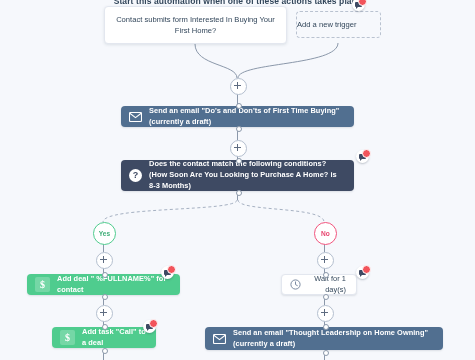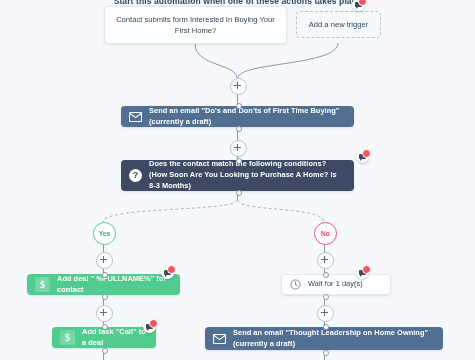--- a/index.html
+++ b/index.html
@@ -72,21 +72,21 @@
     line-height: 1.5;
   }
 
   
   .add-trigger {
     background: transparent;
     border: 1px dashed #b9c2d0;
     border-radius: 4px;
     display: flex;
     align-items: center;
-    justify-content: center;
+    justify-content: flex-start;
   }
   .add-trigger .label {
     font-size: 7.6px;
     color: #33475b;
   }
 
   
   .bar {
     display: flex;
     align-items: center;
@@ -346,21 +346,21 @@
   </div>
   <div class="badge" style="left:143px; top:320px;">
     <span class="bubble"></span>
     <span class="dot"></span>
   </div>
   <div class="cap" style="left:101.5px; top:348px;"></div>
 
   <div class="plus" style="left:317px; top:252px;"></div>
 
   <div class="cap" style="left:322.5px; top:272px;"></div>
-  <div class="node bar white" style="left:281px; top:274px; width:110px; height:21px;text-align:right;">
+  <div class="node bar white" style="left:281px; top:274px; width:76px; height:21px;text-align:right;">
     <span class="ic">
       <svg width="11" height="11" viewBox="0 0 11 11">
         <circle cx="5.5" cy="5.5" r="4.6" fill="none" stroke="#7c8ba1" stroke-width="1"></circle>
         <path d="M5.5,2.9 L5.5,5.6 L7.3,6.6" fill="none" stroke="#7c8ba1" stroke-width="1" stroke-linecap="round"></path>
       </svg>
     </span>
     <span class="bar-label">Wait for 1 day(s)</span>
   </div>
   <div class="badge" style="left:356px; top:266px;">
     <span class="bubble"></span>

